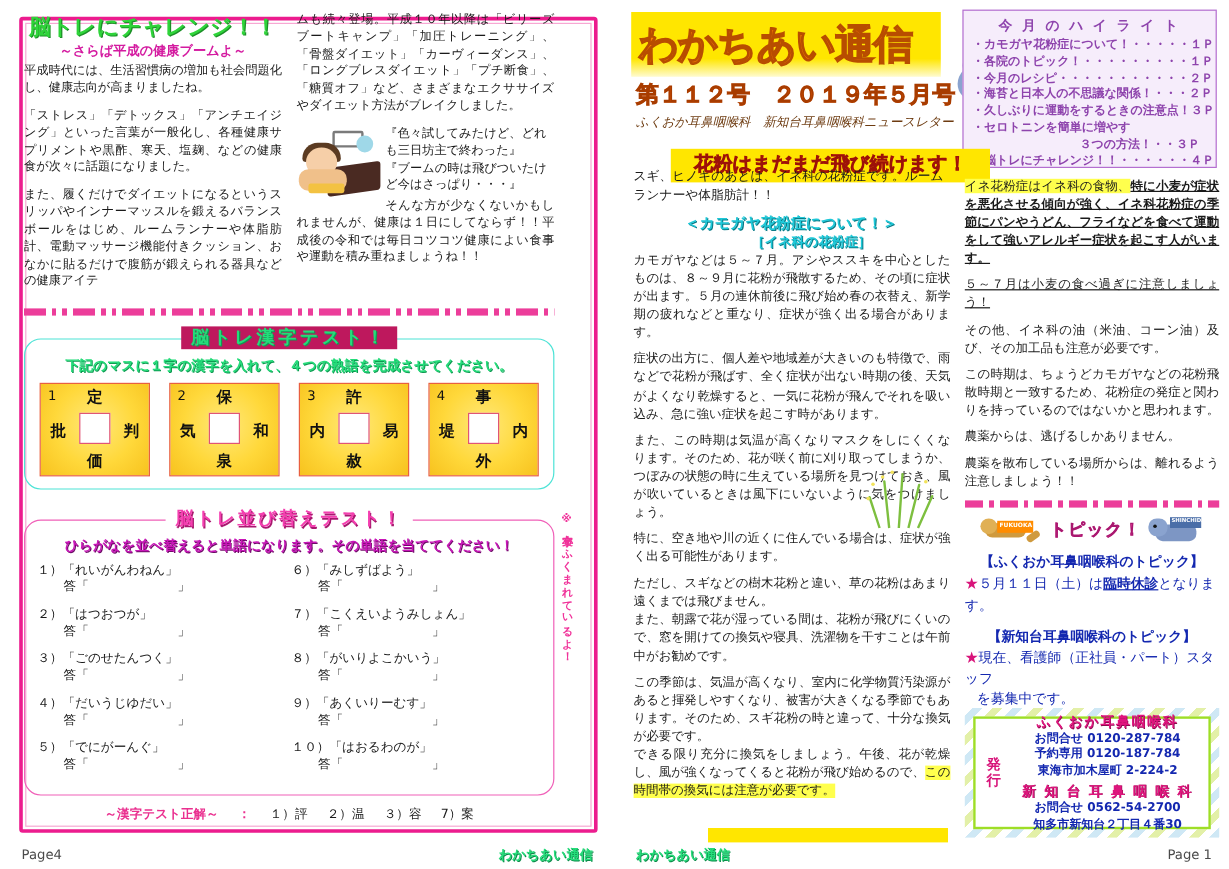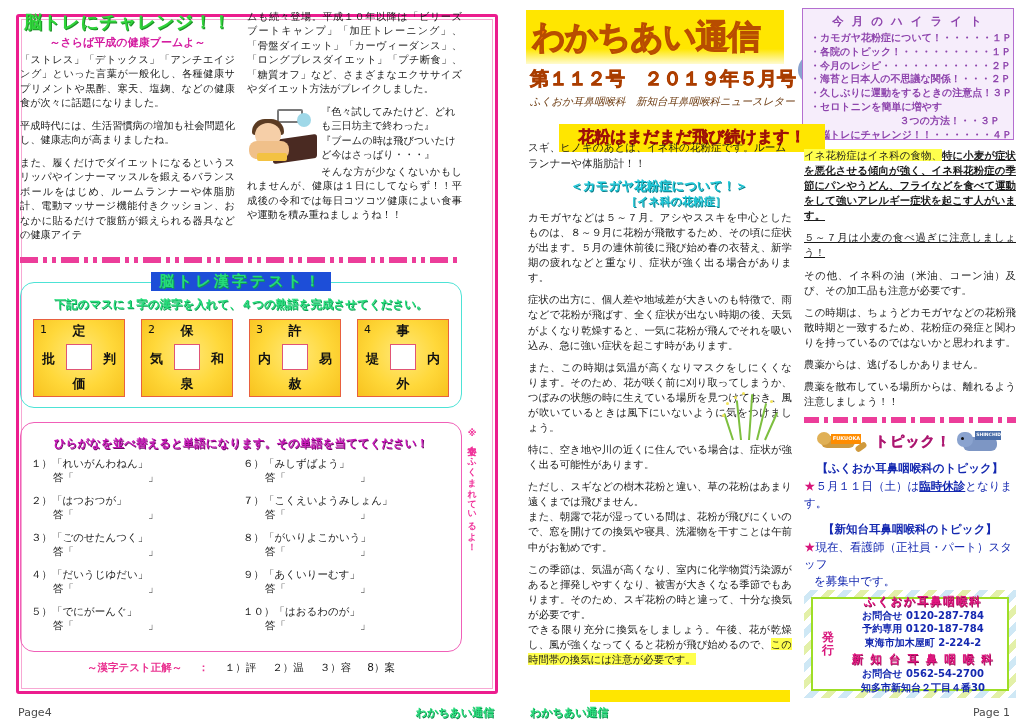--- a/index.html
+++ b/index.html
@@ -69,21 +69,21 @@
     background: repeating-linear-gradient(to right,
       #ec3d9a 0 18px, transparent 18px 23px, #ec3d9a 23px 27px,
       transparent 27px 32px, #ec3d9a 32px 36px, transparent 36px 41px);
   }
 
   
   .kanji-block { position: relative; margin-top: 2px; }
   .kanji-head {
     font-size: 15px; font-weight: bold; color: #25dc7a; text-align: center;
     letter-spacing: 3px; text-shadow: 1px 1px 0 #0f9a52;
-    position: relative; z-index: 2; background: #1d4ed8;
+    position: relative; z-index: 2; background: #be185d;
     display: inline-block; padding: 0 8px;
   }
   .kanji-head-wrap { text-align: center; margin-bottom: -9px; position: relative; z-index: 2; }
   .kanji-round {
     border: 1.6px solid #4de3d6; border-radius: 14px;
     padding: 14px 8px 10px 8px;
   }
   .kanji-instr {
     font-size: 11.5px; font-weight: bold; color: #25dc7a; text-align: center;
     text-shadow: 0.8px 0.8px 0 #0f9a52; margin-bottom: 7px;
@@ -277,22 +277,22 @@
   <div class="page">
     <div class="p4-frame"></div>
 
     <div class="p4-inner">
 
       <div class="two-col">
         <div class="col">
           <div class="brain-title">脳トレにチャレンジ！！</div>
           <div class="brain-sub">～さらば平成の健康ブームよ～</div>
           <div class="body-jp">
+            <p>平成時代には、生活習慣病の増加も社会問題化し、健康志向が高まりましたね。</p>
             <p>「ストレス」「デトックス」「アンチエイジング」といった言葉が一般化し、各種健康サプリメントや黒酢、寒天、塩麹、などの健康食が次々に話題になりました。</p>
-            <p>平成時代には、生活習慣病の増加も社会問題化し、健康志向が高まりましたね。</p>
             <p>また、履くだけでダイエットになるというスリッパやインナーマッスルを鍛えるバランスボールをはじめ、ルームランナーや体脂肪計、電動マッサージ機能付きクッション、おなかに貼るだけで腹筋が鍛えられる器具などの健康アイテ</p>
           </div>
         </div>
 
         <div class="col">
           <div class="body-jp">
             <p>ムも続々登場。平成１０年以降は「ビリーズブートキャンプ」「加圧トレーニング」、「骨盤ダイエット」「カーヴィーダンス」、「ロングブレスダイエット」「プチ断食」、「糖質オフ」など、さまざまなエクササイズやダイエット方法がブレイクしました。</p>
           </div>
           <div>
             <div class="illus-float">
@@ -357,20 +357,23 @@
               <span class="blank"></span>
               <span class="right">内</span>
               <span class="bottom">外</span>
             </div>
 
           </div>
         </div>
       </div>
 
       <div class="rear-block">
+        <div class="rear-head-wrap">
+          <span class="rear-head">脳トレ並び替えテスト！</span>
+        </div>
         <div class="rear-round">
           <div class="rear-instr">ひらがなを並べ替えると単語になります。その単語を当ててください！</div>
           <div class="rear-cols">
 
             <div class="rear-col">
               <div class="qitem">
                 <div class="qline"><span>１）</span><span>「れいがんわねん」</span></div>
                 <div class="aline"><span>答「</span><span class="ans-gap"></span><span>」</span></div>
               </div>
               <div class="qitem">
@@ -412,21 +415,21 @@
                 <div class="qline"><span>１０）</span><span>「はおるわのが」</span></div>
                 <div class="aline"><span>答「</span><span class="ans-gap"></span><span>」</span></div>
               </div>
             </div>
 
           </div>
           <div class="vertnote">※小文字もふくまれているよ！</div>
         </div>
 
         <div class="ansline">
-          <span class="ans-label">～漢字テスト正解～</span><span class="sp"></span><span class="ans-label">：</span><span class="sp"></span><span>１）評</span><span class="sp"></span><span>２）温</span><span class="sp"></span><span>３）容</span><span class="sp"></span><span>8）案</span>
+          <span class="ans-label">～漢字テスト正解～</span><span class="sp"></span><span class="ans-label">：</span><span class="sp"></span><span>１）評</span><span class="sp"></span><span>２）温</span><span class="sp"></span><span>３）容</span><span class="sp"></span><span>7）案</span>
         </div>
       </div>
     </div>
 
     <div class="p4-footer">
       <span class="pagenum">Page4</span>
       <span class="brandfoot">わかちあい通信</span>
     </div>
   </div>
 

